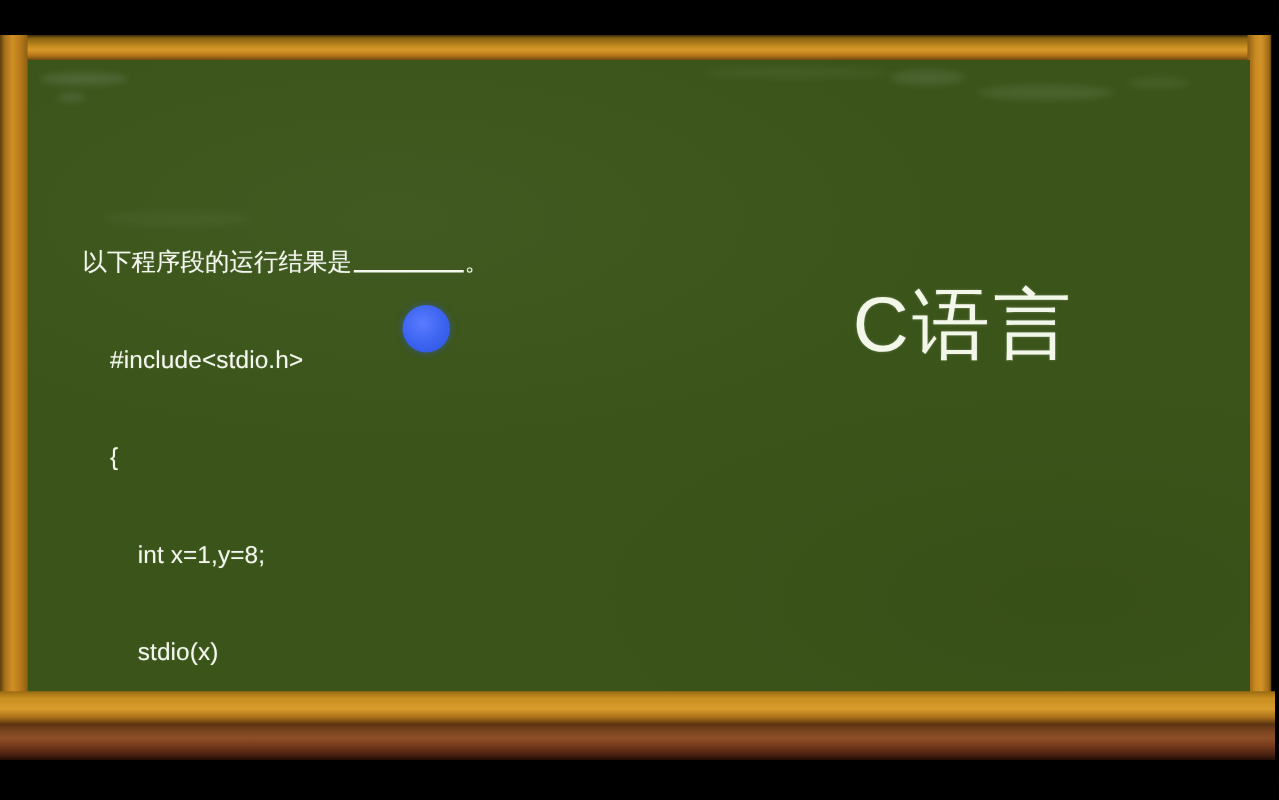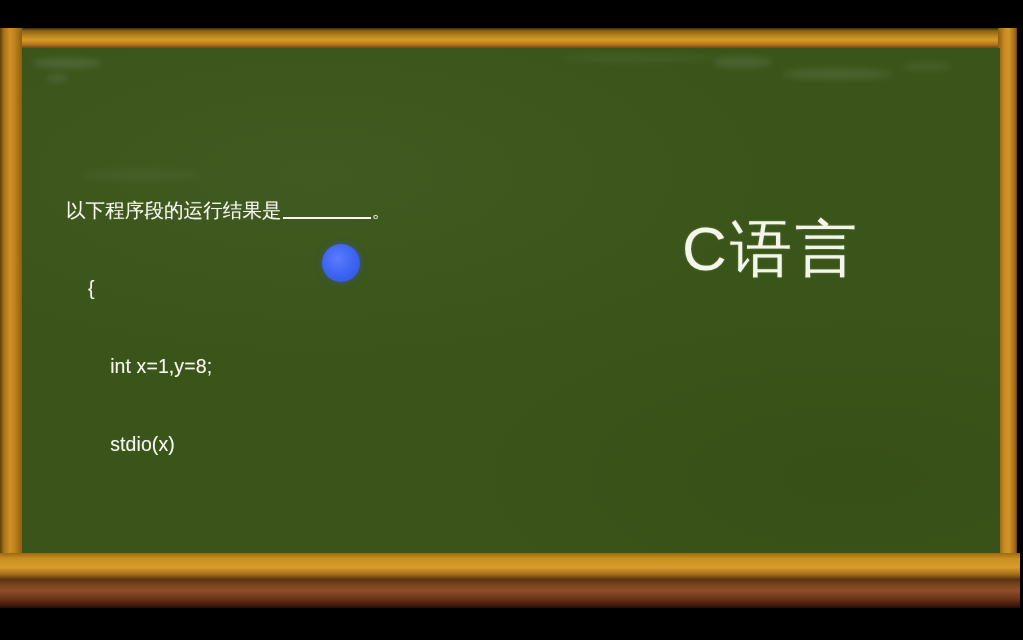--- a/index.html
+++ b/index.html
@@ -146,21 +146,21 @@
     width: 88px;
     border-bottom: 2px solid #f4f7ee;
     vertical-align: -2px;
     margin: 0 1px;
   }
 
   
   #course-title {
     position: absolute;
     left: 596px;
-    top: 175px;
+    top: 187px;
     width: 350px;
     z-index: 3;
     text-align: center;
     color: #f2f7e9;
     font-size: 62px;
     line-height: 92px;
     letter-spacing: 3px;
     font-weight: 400;
     text-shadow: 0 0 2px rgba(255,255,255,0.3);
   }
@@ -195,20 +195,21 @@
       <div class="smudge" style="left:24px;  top:26px;  width:22px; height:8px;  background:rgba(200,220,235,0.11);"></div>
       <div class="smudge" style="left:60px;  top:120px; width:120px;height:14px; background:rgba(255,255,255,0.035);"></div>
       <div class="smudge" style="left:690px; top:8px;   width:60px; height:12px; background:rgba(230,240,245,0.10);"></div>
       <div class="smudge" style="left:760px; top:20px;  width:110px;height:12px; background:rgba(230,240,245,0.09);"></div>
       <div class="smudge" style="left:880px; top:14px;  width:50px; height:9px;  background:rgba(230,240,245,0.07);"></div>
       <div class="smudge" style="left:540px; top:6px;   width:150px;height:8px;  background:rgba(230,240,245,0.06);"></div>
     </div>
 
     <div id="codeblock">
       <div class="code-line"><span>以下程序段的运行结果是</span><span class="blank-underline"></span><span>。</span></div>
+      <div class="code-line">    #include&lt;stdio.h&gt;</div>
       <div class="code-line">    {</div>
       <div class="code-line">        int x=1,y=8;</div>
       <div class="code-line">        stdio(x)</div>
       
       
       
       
       
       
       

